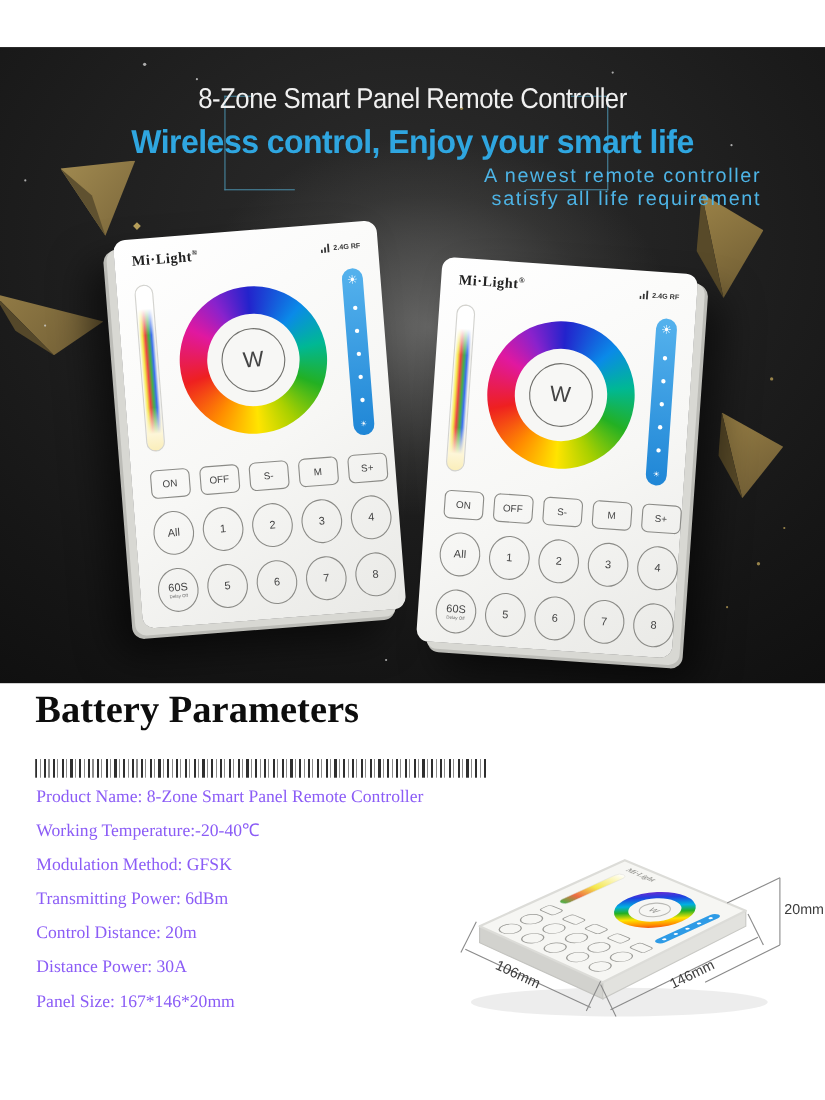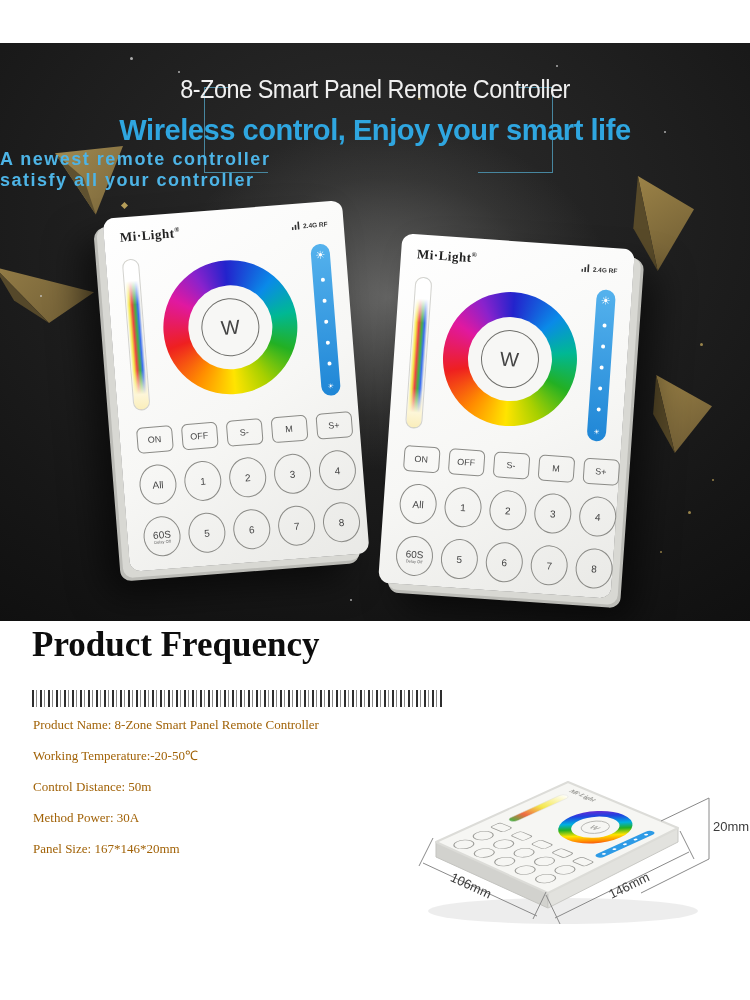--- a/index.html
+++ b/index.html
@@ -18,22 +18,22 @@
 
   .plane{position:absolute;}
   .plane i{position:absolute;left:0;top:0;width:100%;height:100%;display:block;}
 
   .frame-seg{position:absolute;background:#47869f;}
 
   .hero-title{position:absolute;left:0;top:31px;width:750px;text-align:center;
     color:#f0f0f0;font-size:26px;font-weight:400;letter-spacing:-.5px;transform:scaleX(.9);}
   .hero-tagline{position:absolute;left:0;top:70px;width:750px;text-align:center;
     font-size:30px;font-weight:700;letter-spacing:-.5px;transform:scaleX(.97);}
-  .hero-sub{position:absolute;left:0;width:692px;text-align:left;font-size:18px;
-    letter-spacing:1.5px;color:#4db4e6;font-weight:700;}
+  .hero-sub{position:absolute;left:0;width:692px;text-align:right;font-size:18px;
+    letter-spacing:1.5px;color:#4db4e6;font-weight:400;}
   .sub1{top:106px}.sub2{top:127px}
 
   
   .panel{position:absolute;border-radius:11px;
     background:linear-gradient(150deg,#ffffff 0%,#f7f7f5 55%,#e9e9e6 100%);
     padding:12px 16px;box-sizing:border-box;}
   .panel.left{left:116px;top:166px;width:240px;height:354px;transform:rotate(-4.5deg);
     box-shadow:-8px 7px 0 -1px #d8d8d3,-10px 9px 0 0 #bcbcb7,-24px 22px 36px rgba(0,0,0,.6);}
   .panel.right{left:390px;top:198px;width:233px;height:350px;transform:rotate(4deg);
     box-shadow:8px 7px 0 -1px #d8d8d3,10px 9px 0 0 #bcbcb7,24px 22px 36px rgba(0,0,0,.6);}
@@ -65,21 +65,21 @@
   .btn-circ{width:37px;height:40px;border:1px solid #8b8b87;border-radius:50%;box-sizing:border-box;
     display:flex;flex-direction:column;align-items:center;justify-content:center;font-size:10px;color:#444;background:transparent;}
   .btn-circ .sub60{font-size:4px;color:#666;line-height:1;}
 
   
   .params-heading{position:absolute;left:32px;top:584px;font-family:"Liberation Serif",serif;
     font-weight:700;font-size:35px;color:#0d0d0d;line-height:1;}
   .barcode{position:absolute;left:32px;top:647px;width:410px;height:17px;
     background:repeating-linear-gradient(90deg,#2e2e2e 0 2px,#ffffff 2px 4px,#8c8c8c 4px 5px,#ffffff 5px 8px);}
   .specs{position:absolute;left:33px;top:672px;width:440px;font-family:"Liberation Serif",serif;
-    font-size:13px;color:#a16207;}
+    font-size:16px;color:#8b5cf6;}
   .specs div{line-height:20px;margin-bottom:11px;white-space:nowrap;}
 
   
   .mini{position:absolute;left:413px;top:692px;width:337px;height:218px;}
   .mini svg{position:absolute;left:0;top:0;}
   .dim{position:absolute;font-size:13px;color:#3c3c3c;text-align:center;}
   .dim-106{left:14px;top:143px;width:88px;transform:rotate(25deg);}
   .dim-146{left:166px;top:143px;width:100px;transform:rotate(-26deg);}
   .dim-20{left:300px;top:84px;width:44px;text-align:left;}
 </style>
@@ -125,21 +125,21 @@
     <span class="frame-seg" style="left:204px;top:44px;width:26px;height:1px;"></span>
     <span class="frame-seg" style="left:519px;top:44px;width:34px;height:1px;"></span>
     <span class="frame-seg" style="left:204px;top:44px;width:1px;height:86px;"></span>
     <span class="frame-seg" style="left:552px;top:44px;width:1px;height:86px;"></span>
     <span class="frame-seg" style="left:204px;top:129px;width:64px;height:1px;"></span>
     <span class="frame-seg" style="left:478px;top:129px;width:75px;height:1px;"></span>
 
     <h1 class="hero-title" style="margin:0;">8-Zone Smart Panel Remote Controller</h1>
     <div class="hero-tagline" style="color:#2fa6e0;">Wireless control, Enjoy your smart life</div>
     <div class="hero-sub sub1">A newest remote controller</div>
-    <div class="hero-sub sub2">satisfy all your controller</div>
+    <div class="hero-sub sub2">satisfy all life requirement</div>
 
     <div class="panel left">
       <div class="p-head">
         <div class="brand"><span>Mi·Light</span><sup>®</sup></div>
         <div class="rf">
           <svg width="9" height="9" viewBox="0 0 9 9">
               <rect x="0" y="6" width="1.6" height="3" fill="#333"></rect>
               <rect x="3" y="4" width="1.6" height="5" fill="#333"></rect>
               <rect x="6" y="1" width="1.6" height="8" fill="#333"></rect>
             </svg>
@@ -232,28 +232,30 @@
             <span class="sub60">Delay Off</span>
           </div>
         <div class="btn-circ">5</div>
         <div class="btn-circ">6</div>
         <div class="btn-circ">7</div>
         <div class="btn-circ">8</div>
       </div>
     </div>
   </section>
 
-  <h2 class="params-heading" style="margin:0;">Product Frequency</h2>
+  <h2 class="params-heading" style="margin:0;">Battery Parameters</h2>
   <div class="barcode"></div>
 
   <div class="specs">
     <div>Product Name: 8-Zone Smart Panel Remote Controller</div>
-    <div>Working Temperature:-20-50℃</div>
-    <div>Control Distance: 50m</div>
-    <div>Method Power: 30A</div>
+    <div>Working Temperature:-20-40℃</div>
+    <div>Modulation Method: GFSK</div>
+    <div>Transmitting Power: 6dBm</div>
+    <div>Control Distance: 20m</div>
+    <div>Distance Power: 30A</div>
     <div>Panel Size: 167*146*20mm</div>
   </div>
 
   <div class="mini">
     <svg width="337" height="218" viewBox="0 0 337 218">
       <ellipse cx="150" cy="176" rx="135" ry="13" fill="rgba(0,0,0,0.07)"></ellipse>
 
       <polygon points="23,107 135,158 135,173 23,122" fill="#d2d2ce" stroke="#c3c3bf" stroke-width="1"></polygon>
       <polygon points="135,158 265,93 265,107 135,173" fill="#e2e2de" stroke="#c9c9c5" stroke-width="1"></polygon>
 

